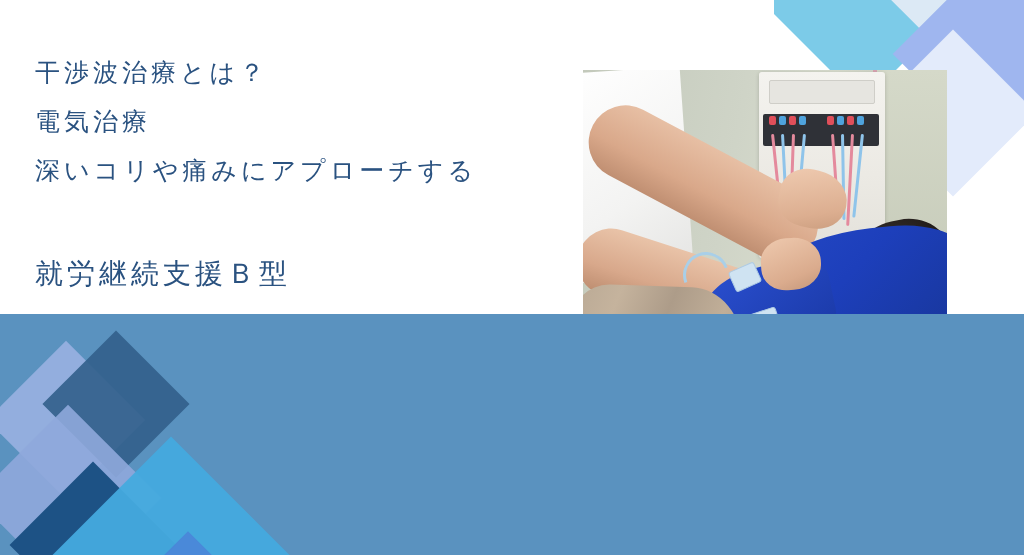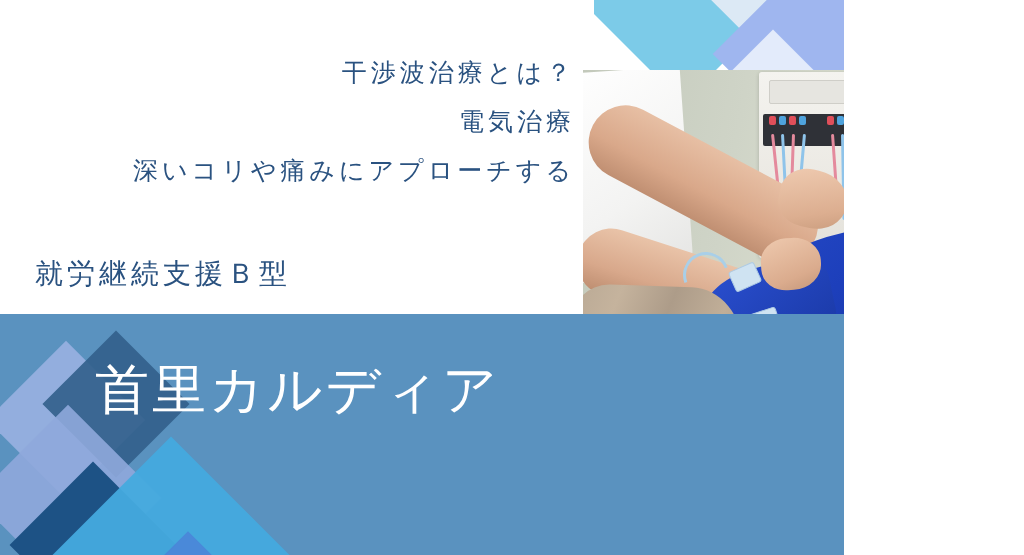--- a/index.html
+++ b/index.html
@@ -7,25 +7,24 @@
     margin: 0;
     padding: 0;
     background: #ffffff;
   }
   body {
     font-family: "Liberation Sans", "DejaVu Sans", sans-serif;
   }
 
   .slide {
     position: relative;
-    width: 844px;
+    width: 1024px;
     height: 555px;
     background: #ffffff;
     overflow: hidden;
-    text-align: right;
   }
 
   
   .deco-tr {
     position: absolute;
     top: 0;
     right: 0;
     width: 250px;
     height: 200px;
     overflow: hidden;
@@ -429,15 +428,14 @@
 
   <div class="band">
     <div class="b-dia bd-periwinkle-top" style="top:50px;left:10px;"></div>
     <div class="b-dia bd-slate" style="top:38px;left:64px;"></div>
     <div class="b-dia bd-periwinkle-mid" style="top:118px;left:2px;"></div>
     <div class="b-dia bd-navy" style="top:172px;left:34px;"></div>
     <div class="b-dia bd-cyan-big" style="top:166px;left:66px;"></div>
     <div class="b-dia bd-cyan-small" style="top:242px;left:128px;"></div>
   </div>
 
-  <div class="brand">首里カルディア</div>
 
 </div>
 
 </body></html>

